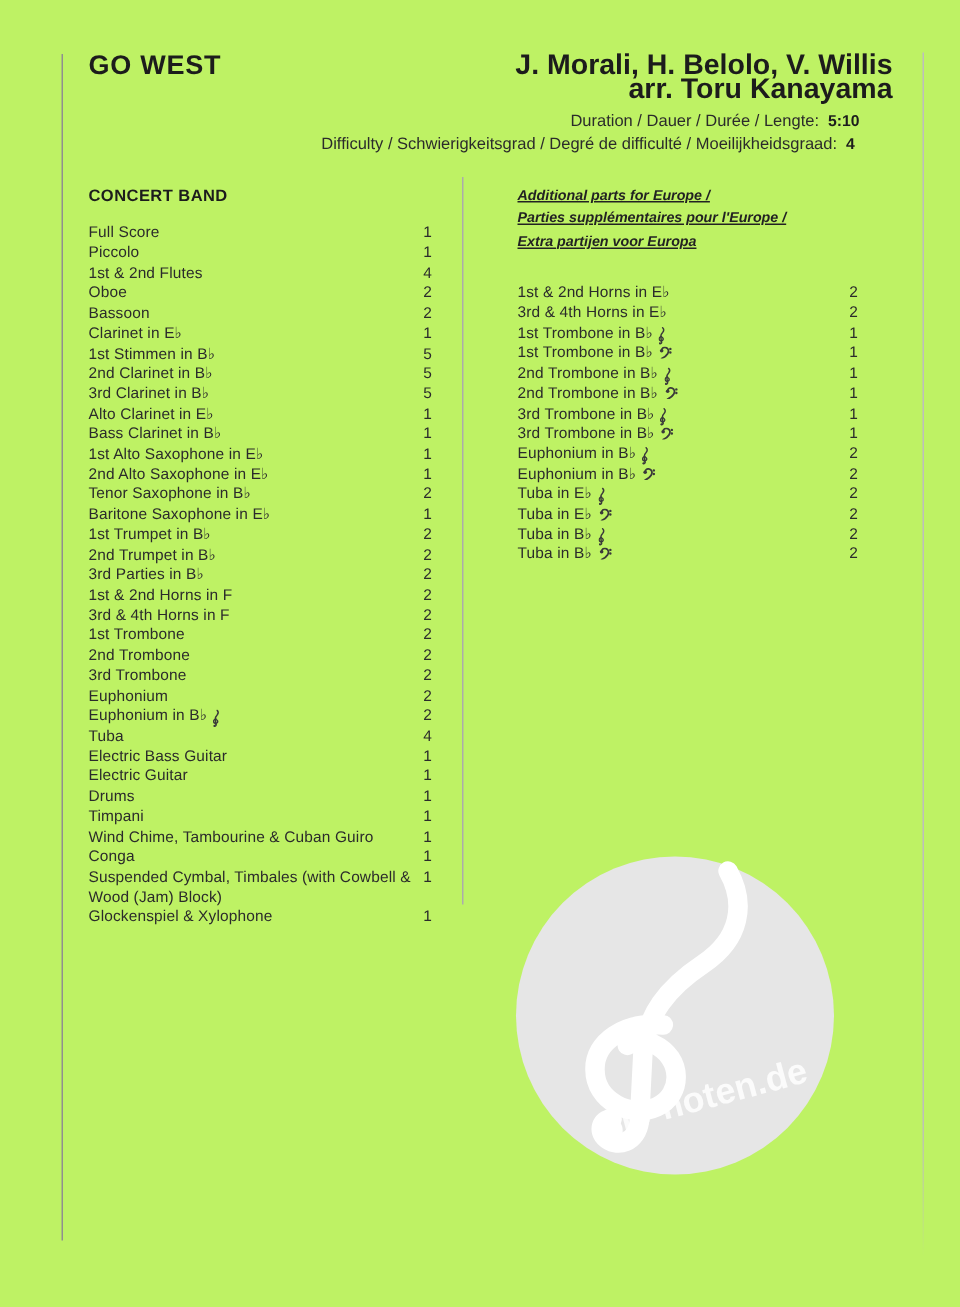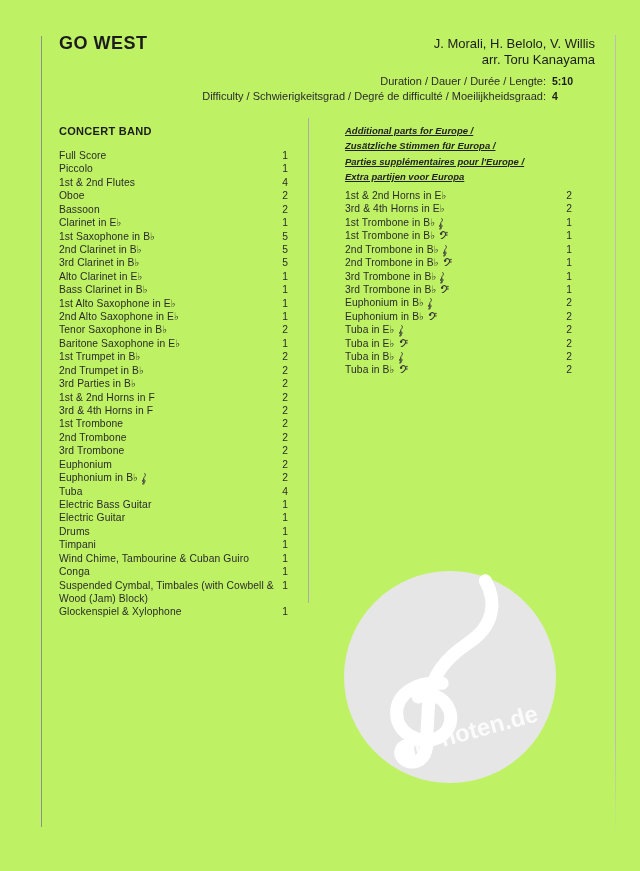--- a/index.html
+++ b/index.html
@@ -4,25 +4,25 @@
 <style>
   html,body{margin:0;padding:0;background:#fff;}
   .page{position:relative;width:640px;height:871px;background:#bef264;overflow:hidden;
         font-family:"Liberation Sans",sans-serif;color:#2b2b2b;}
   .edge{position:absolute;width:1px;}
   .edge-left{left:41px;top:36px;height:791px;background:#8f8f8f;}
   .edge-right{left:615px;top:35px;height:803px;
         background:linear-gradient(#bdbdbd 88%,rgba(189,189,189,0));}
   .title{position:absolute;left:59px;top:33px;font-size:18px;font-weight:bold;
         letter-spacing:0.5px;color:#1c1c1c;}
-  .authors{position:absolute;right:45px;top:36px;text-align:right;font-size:13px;
-        font-weight:normal;line-height:15.5px;color:#1c1c1c;}
+  .authors{position:absolute;right:45px;top:36px;text-align:right;font-size:19px;
+        font-weight:bold;line-height:15.5px;color:#1c1c1c;}
   .meta-label{position:absolute;left:0;width:546px;text-align:right;font-size:11px;color:#2b2b2b;}
   .meta-value{position:absolute;left:552px;font-size:10.5px;font-weight:bold;color:#1c1c1c;}
-  .ml1,.mv1{top:75px;} .ml2,.mv2{top:90px;}
+  .ml1,.mv1{top:75px;} .ml2,.mv2{top:90px;padding-left:12px;}
   .cb-heading{position:absolute;left:59px;top:125px;font-size:11px;font-weight:bold;
         letter-spacing:0.3px;color:#1c1c1c;}
   .list{position:absolute;font-size:10.3px;line-height:13.42px;letter-spacing:0.1px;}
   .list-left{left:59px;top:149px;width:229px;}
   .list-right{left:345px;top:189px;width:227px;}
   .row{display:flex;align-items:flex-start;}
   .row .label{flex:0 1 auto;max-width:228px;}
   .row .qty{margin-left:auto;text-align:right;min-width:14px;}
   .clef-svg{flex:0 0 auto;margin-left:4px;position:relative;top:2px;color:#3a3a3a;}
   .divider{position:absolute;left:308px;top:118px;width:1px;height:485px;background:#ababab;}
@@ -71,21 +71,21 @@
       </div>
       <div class="row">
         <span class="label">Bassoon</span>
         <span class="qty">2</span>
       </div>
       <div class="row">
         <span class="label">Clarinet in E♭</span>
         <span class="qty">1</span>
       </div>
       <div class="row">
-        <span class="label">1st Saxophone in B♭</span>
+        <span class="label">1st Stimmen in B♭</span>
         <span class="qty">5</span>
       </div>
       <div class="row">
         <span class="label">2nd Clarinet in B♭</span>
         <span class="qty">5</span>
       </div>
       <div class="row">
         <span class="label">3rd Clarinet in B♭</span>
         <span class="qty">5</span>
       </div>
@@ -196,21 +196,20 @@
       <div class="row">
         <span class="label">Glockenspiel &amp; Xylophone</span>
         <span class="qty">1</span>
       </div>
     </div>
 
   <div class="divider"></div>
 
   <div class="eu-heading">
       <div>Additional parts for Europe /</div>
-      <div>Zusätzliche Stimmen für Europa /</div>
       <div>Parties supplémentaires pour l'Europe /</div>
       <div>Extra partijen voor Europa</div>
     </div>
 
   <div class="list list-right">
       <div class="row">
         <span class="label">1st &amp; 2nd Horns in E♭</span>
         <span class="qty">2</span>
       </div>
       <div class="row">

